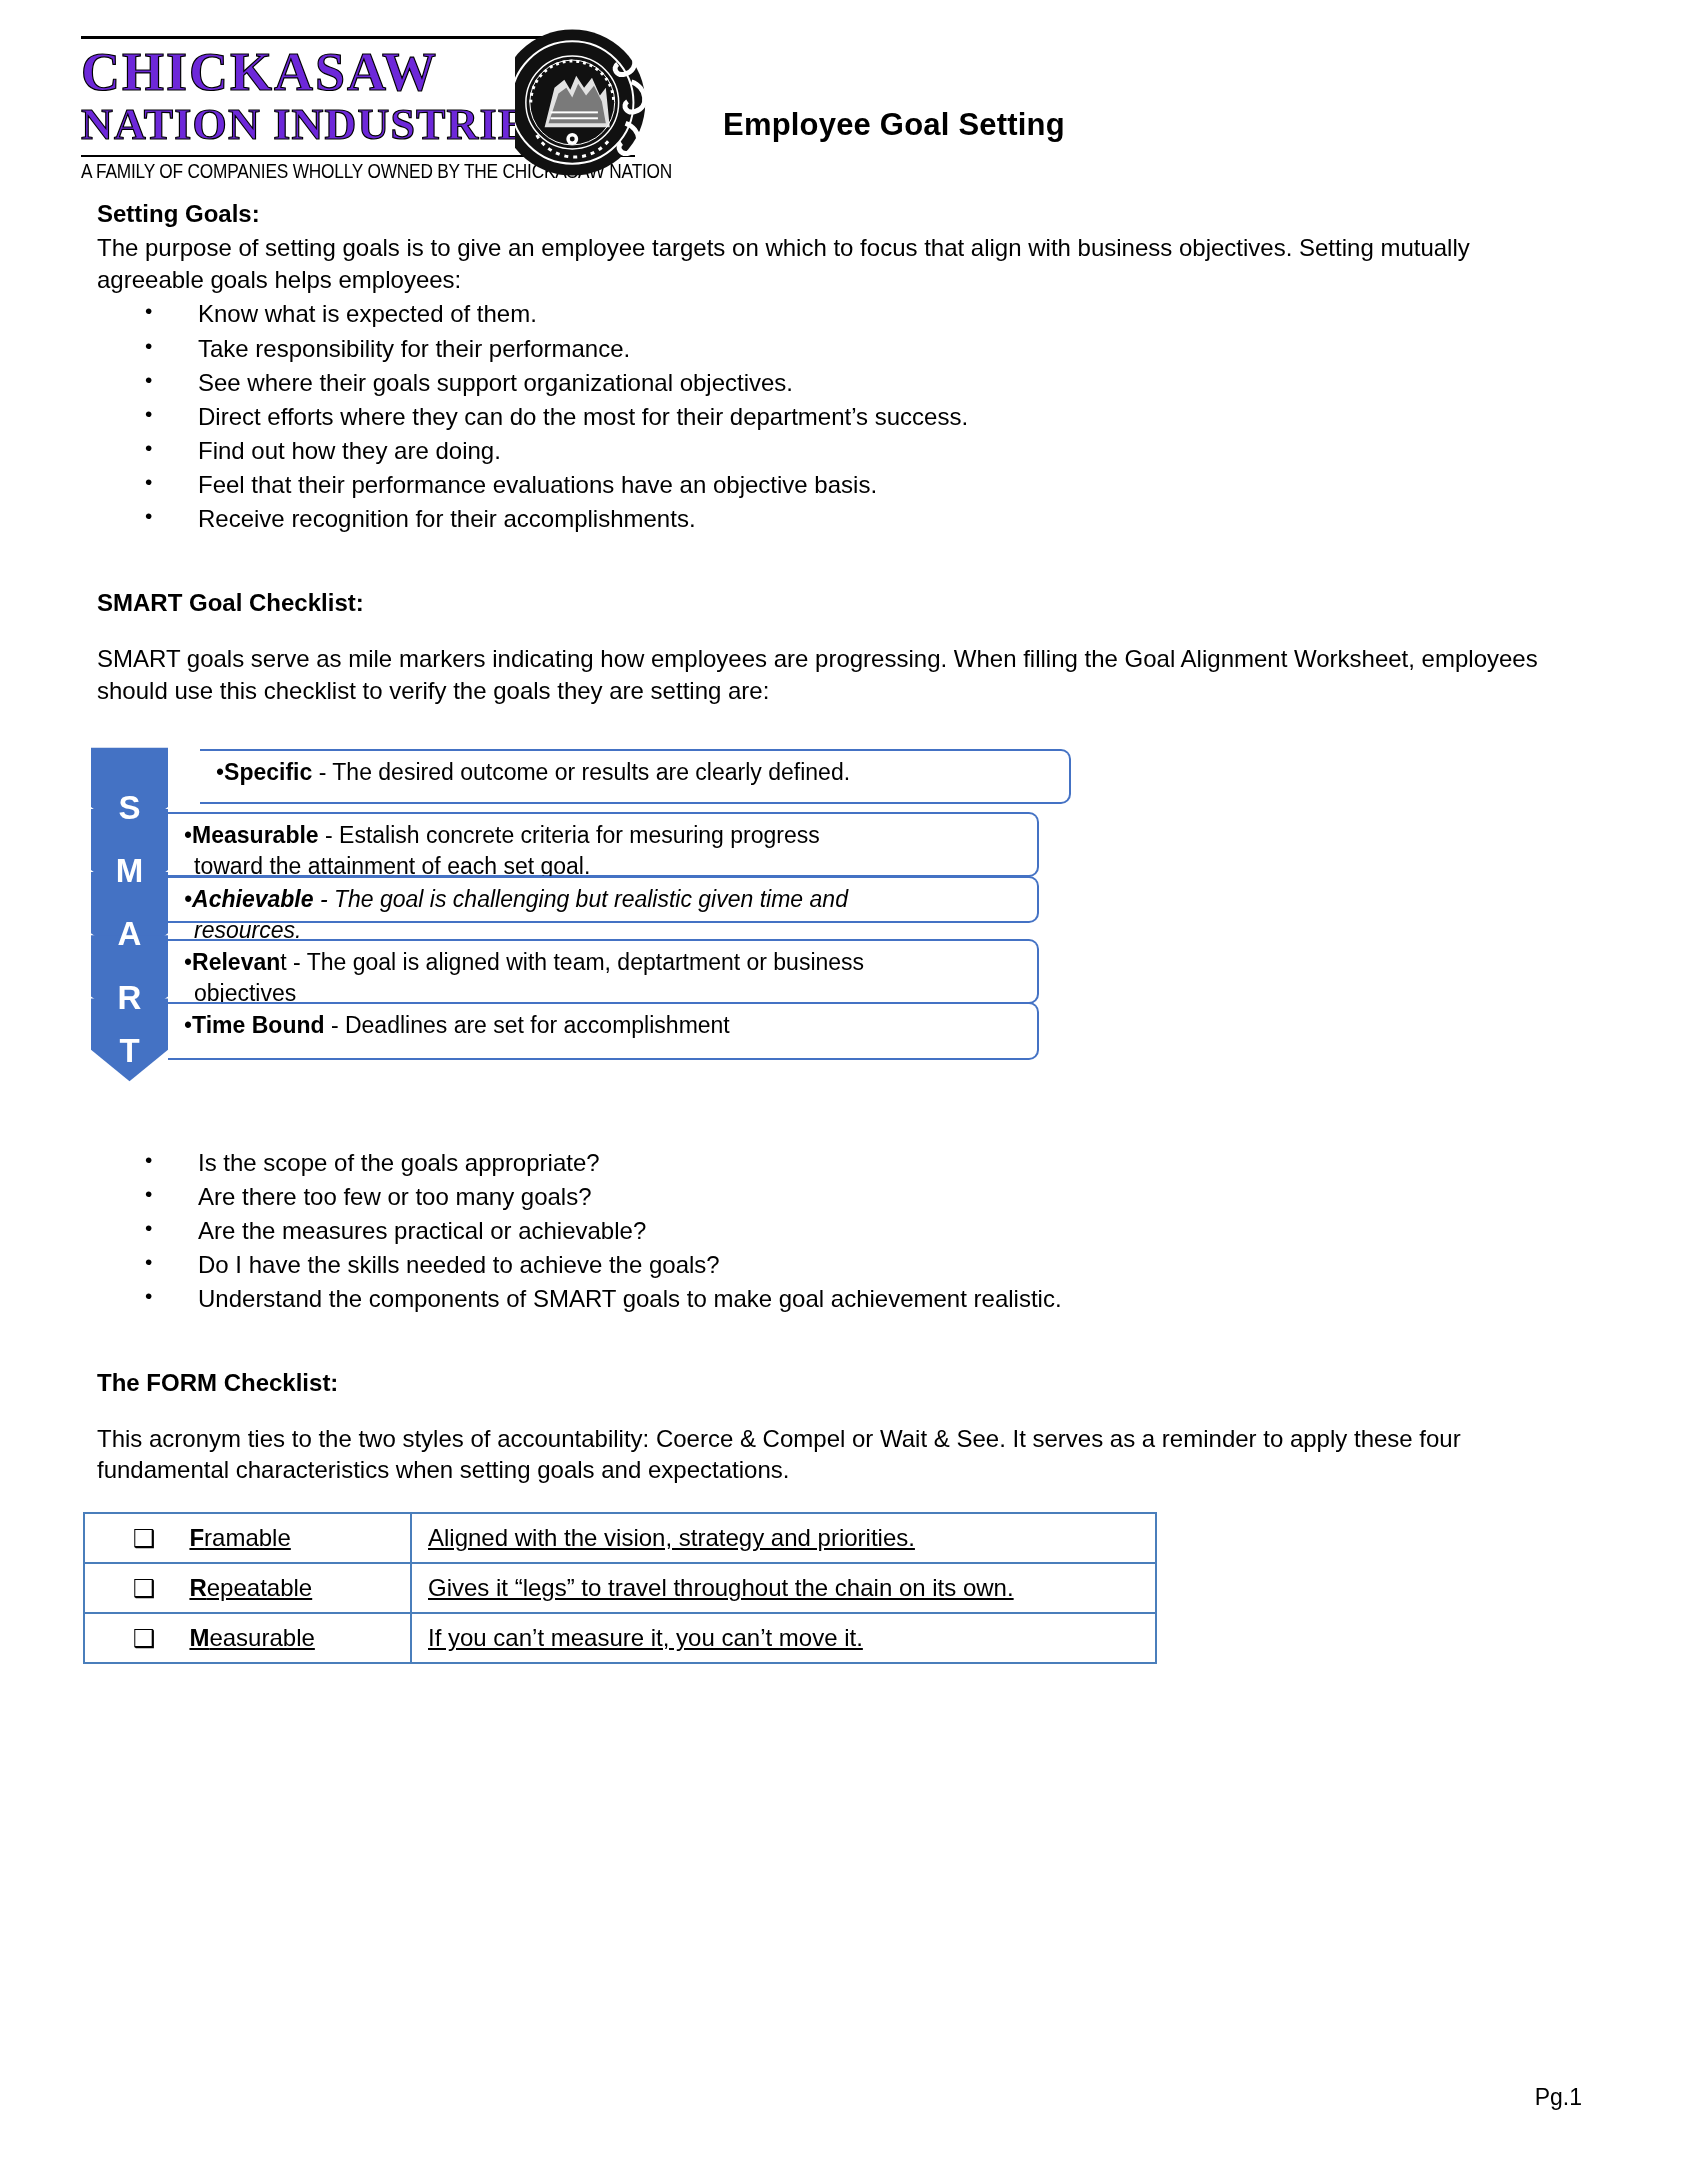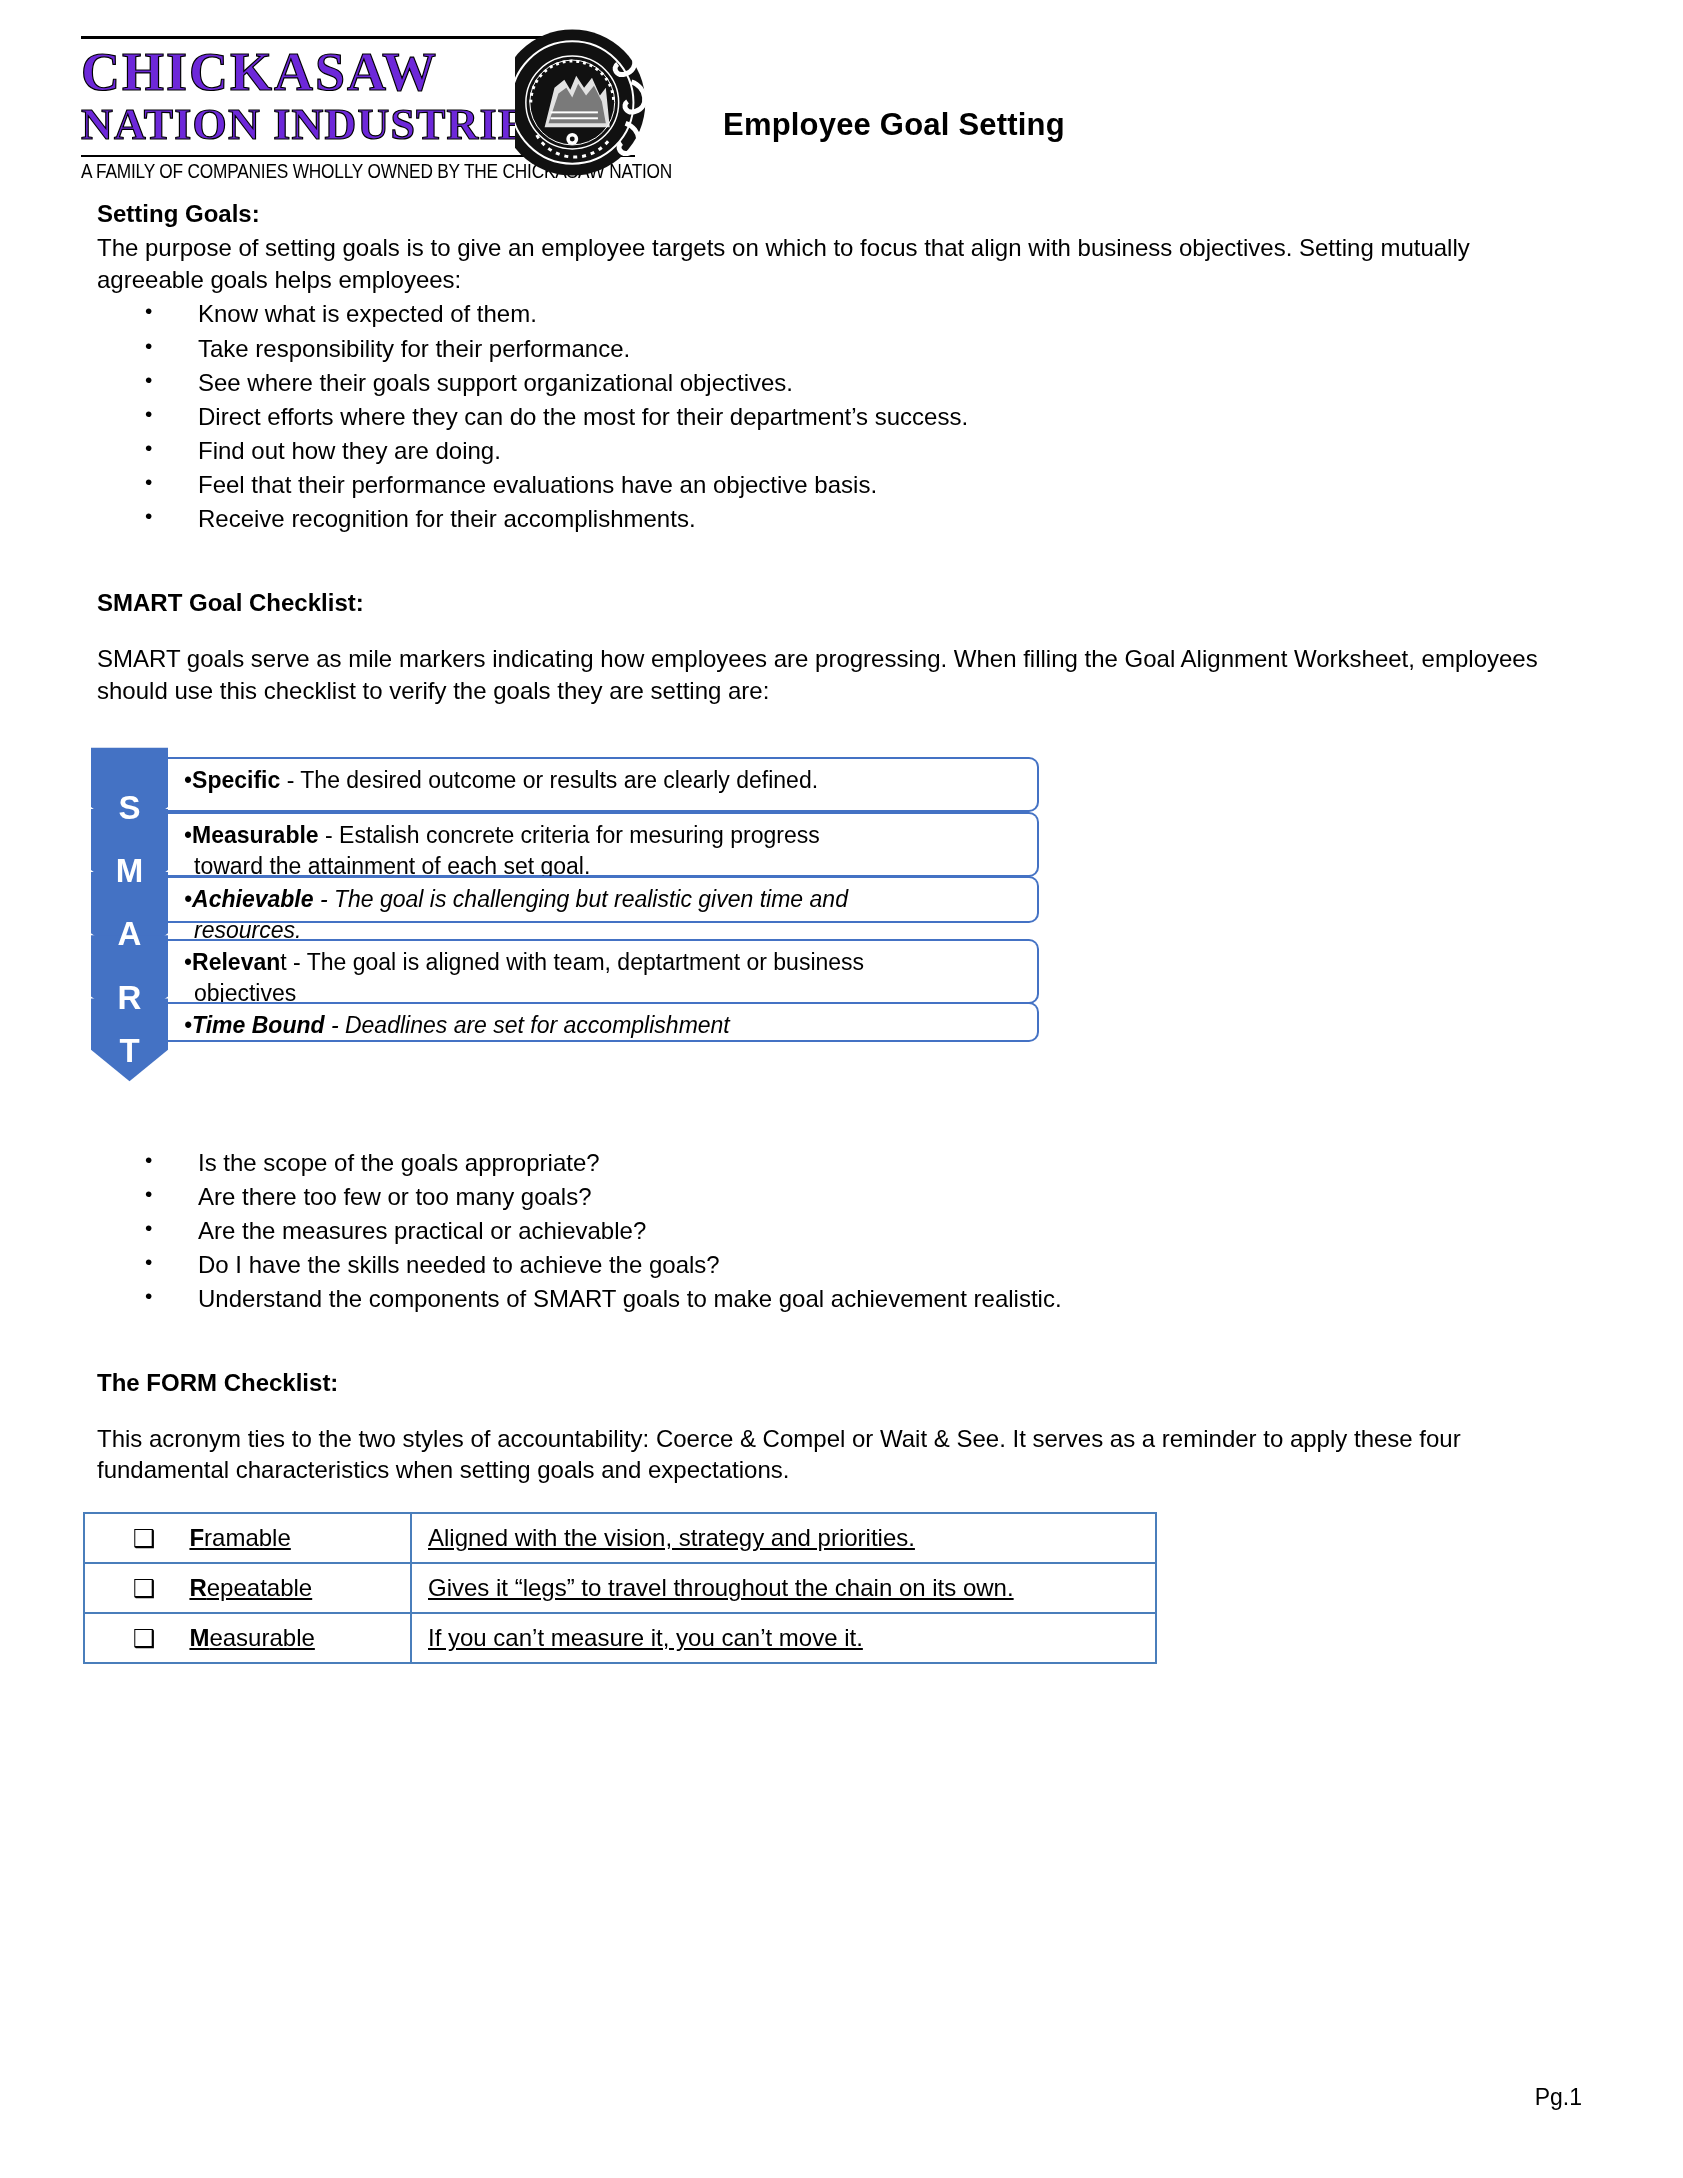--- a/index.html
+++ b/index.html
@@ -287,21 +287,21 @@
       <div class="chev-letters">
         <div class="chev-letter" style="top:42px;">S</div>
         <div class="chev-letter" style="top:105px;">M</div>
         <div class="chev-letter" style="top:168px;">A</div>
         <div class="chev-letter" style="top:232px;">R</div>
         <div class="chev-letter" style="top:285px;">T</div>
       </div>
     </div>
 
     <div class="rows">
-      <div class="srow" style="top:10px; height:55px;">
+      <div class="srow" style="top:2px; height:55px;margin-left:32px;">
         <span class="txt">
           <span>•</span><b>Specific</b><span></span><span> - The desired outcome or results are clearly defined.</span>
         </span>
       </div>
 
       <div class="srow" style="top:65px; height:65px;">
         <span class="txt">
           <span>•</span><b>Measurable</b><span></span><span> - Estalish concrete criteria for mesuring progress</span>
         </span>
         <span class="txt" style="padding-left:10px;">toward the attainment of each set goal.</span>
@@ -314,21 +314,21 @@
         <span class="txt" style="padding-left:10px;">resources.</span>
       </div>
 
       <div class="srow" style="top:192px; height:65px;">
         <span class="txt">
           <span>•</span><b>Relevan</b><span>t</span><span> - The goal is aligned with team, deptartment or business</span>
         </span>
         <span class="txt" style="padding-left:10px;">objectives</span>
       </div>
 
-      <div class="srow" style="top:255px; height:40px;font-style:italic;">
+      <div class="srow" style="top:255px; height:58px;">
         <span class="txt">
           <span>•</span><b>Time Bound</b><span></span><span>  - Deadlines are set for accomplishment</span>
         </span>
       </div>
     </div>
   </div>
 
   <div class="content">
     <div class="gap-md"></div>
 

